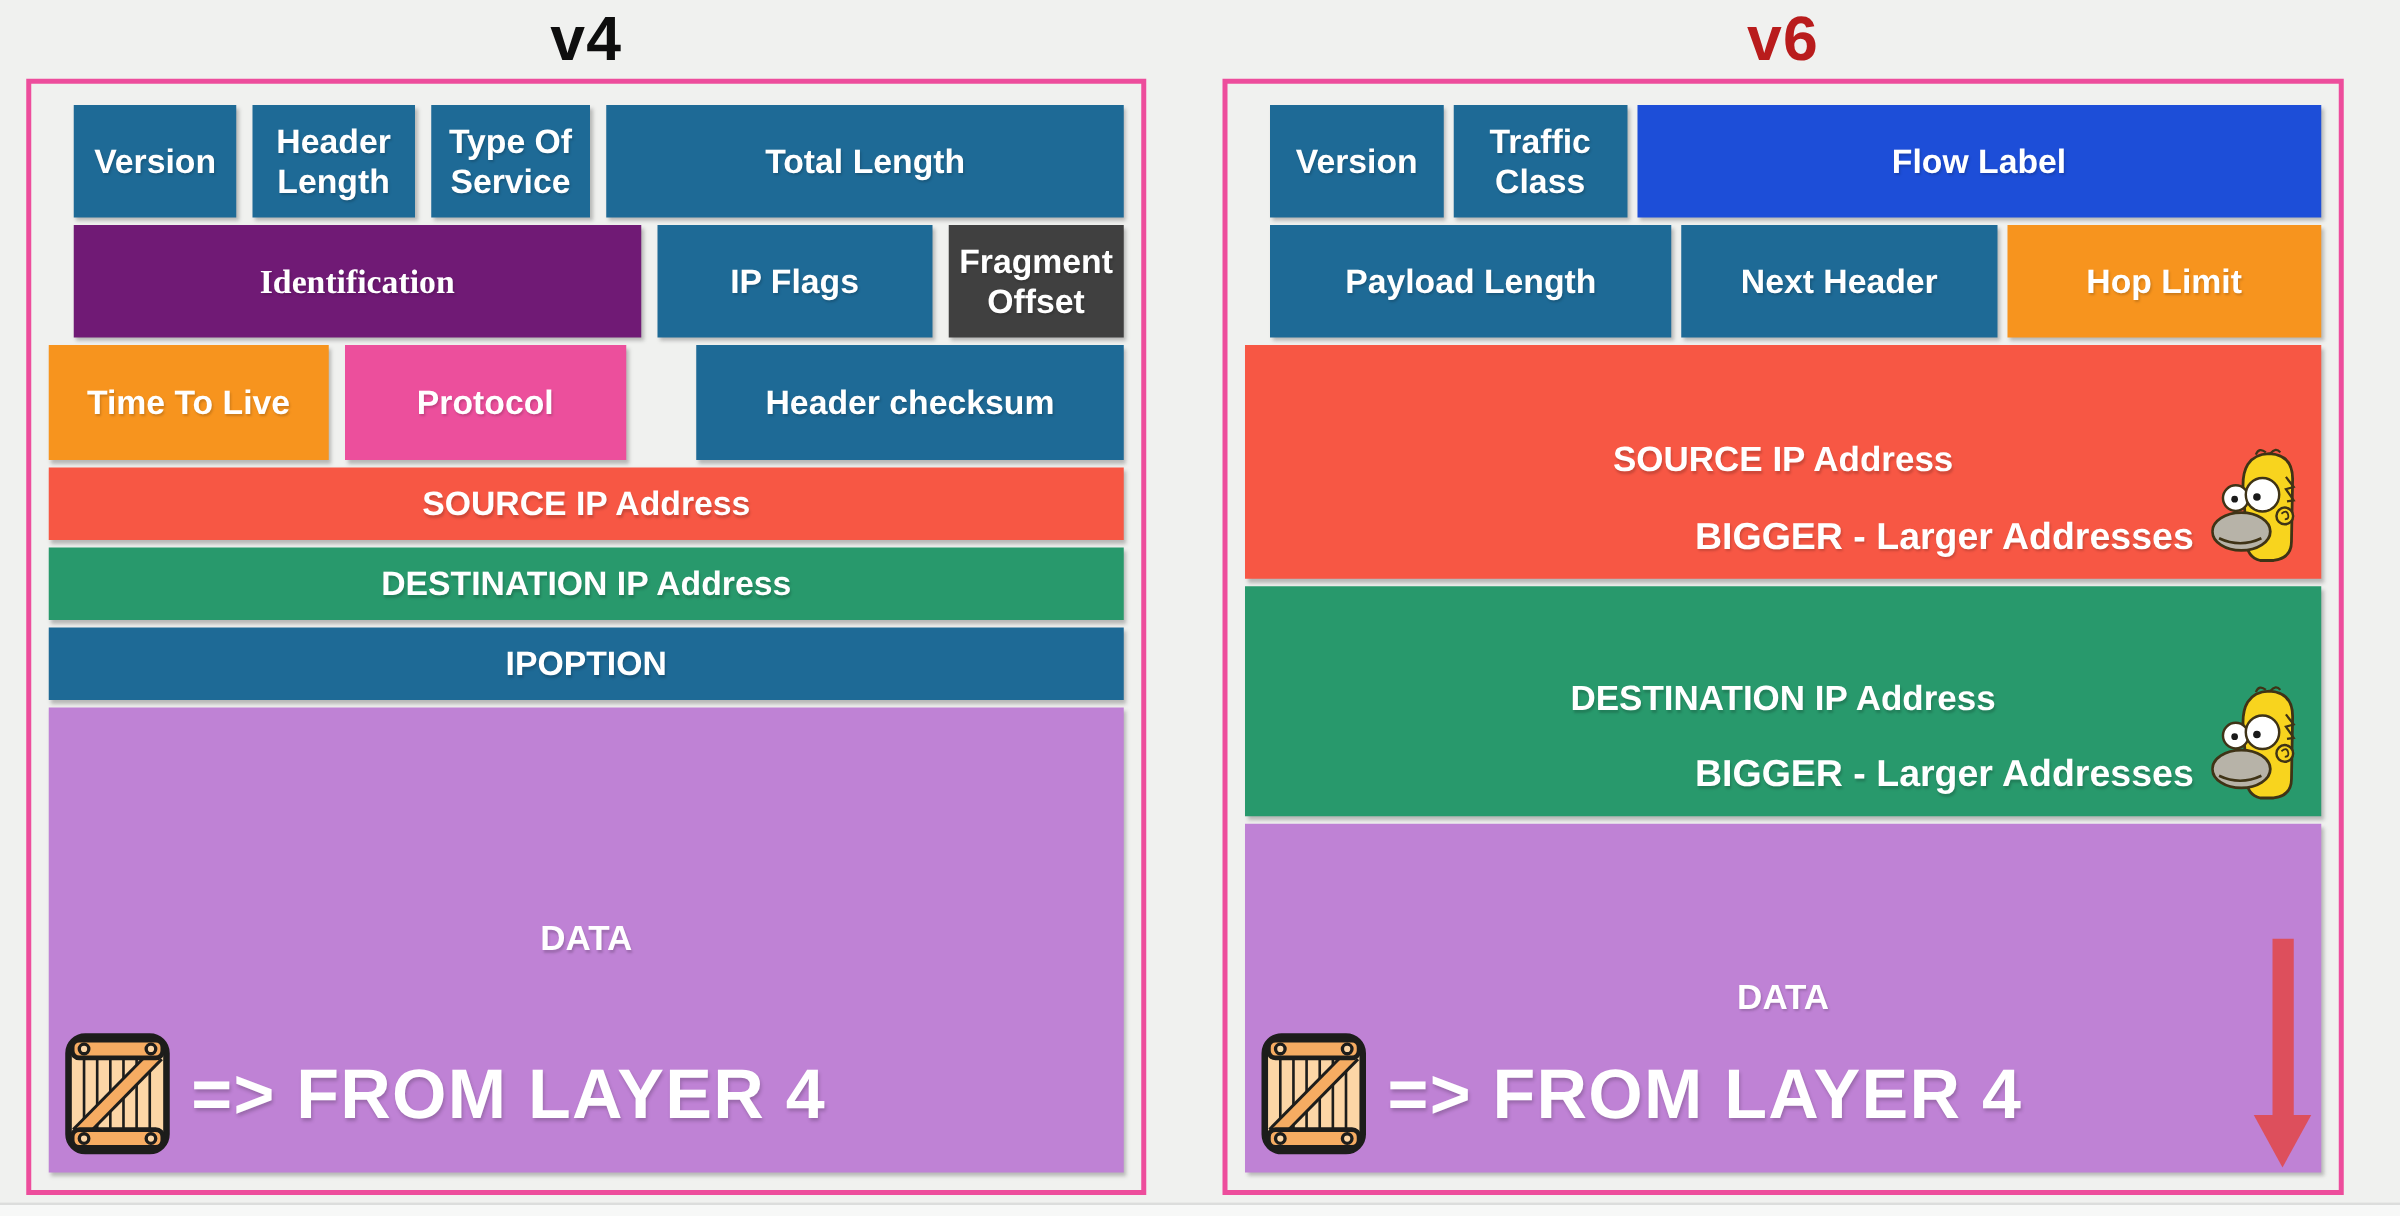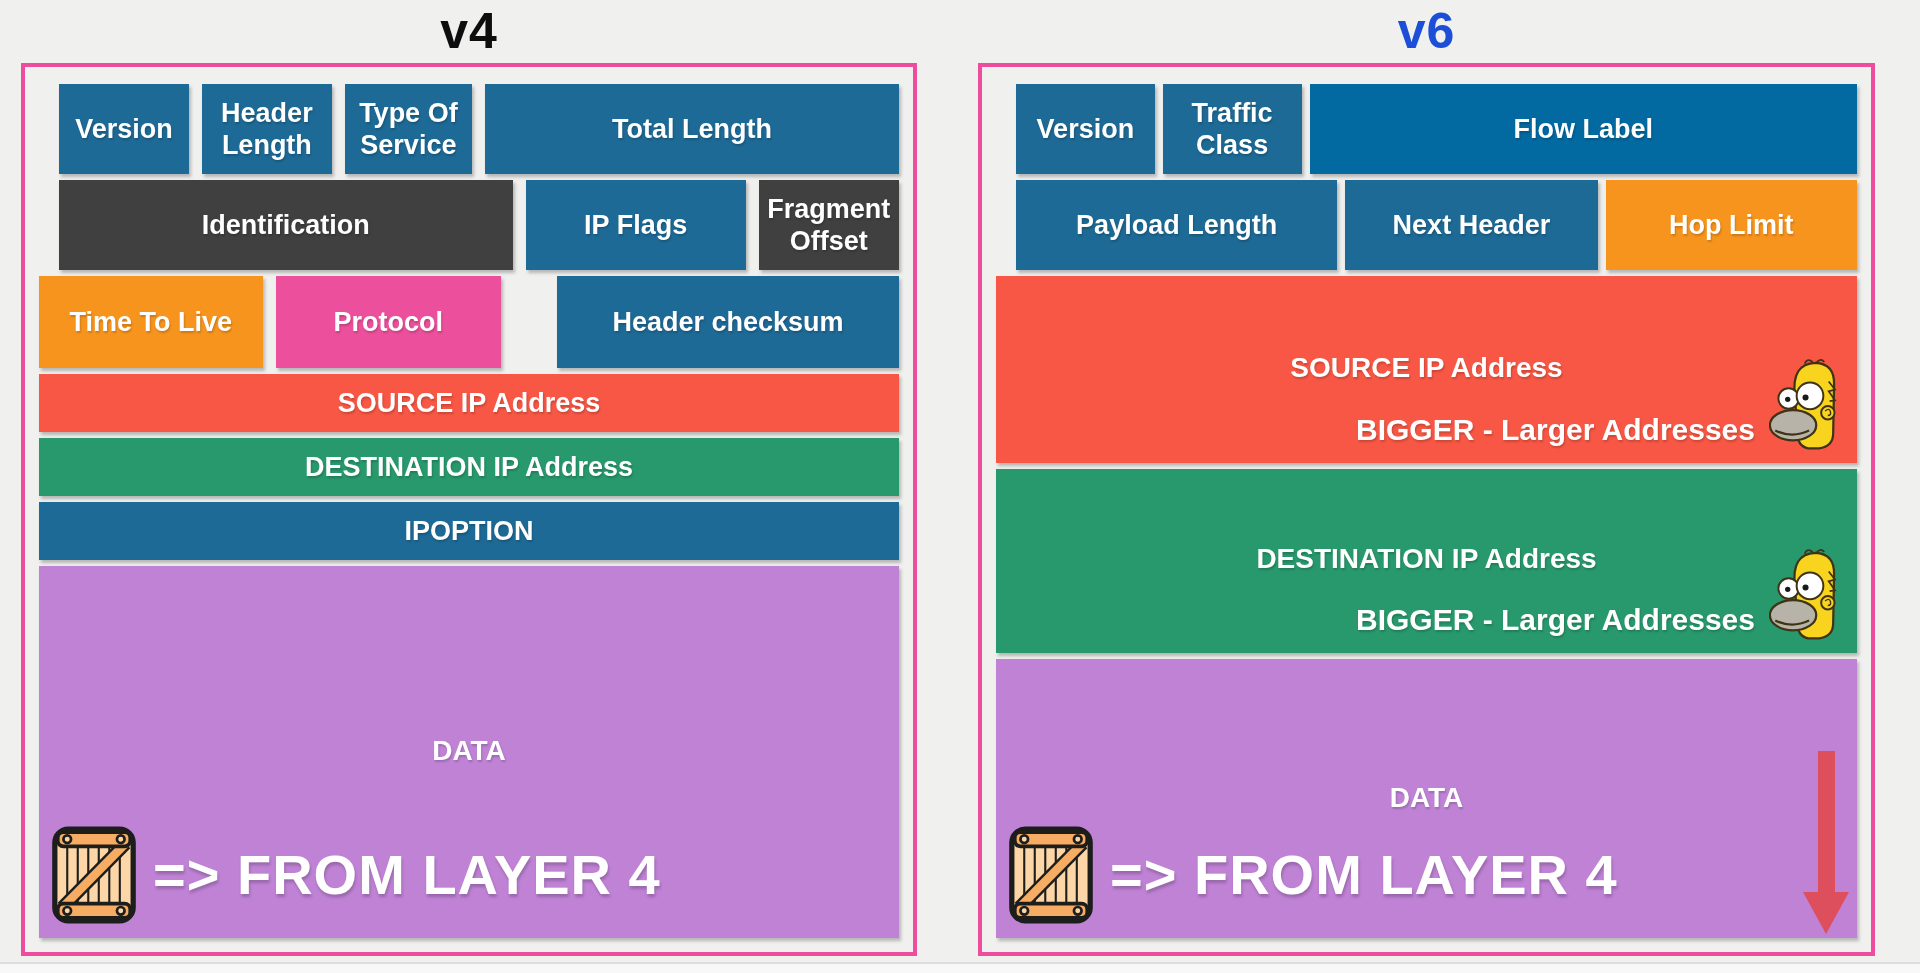--- a/index.html
+++ b/index.html
@@ -63,21 +63,21 @@
 
   <div class="panel v4" style="border-color: rgb(237, 77, 156);">
     <div class="hrow g13 h90">
       <div class="box" style="flex: 0 0 15.5%; background-color: rgb(30, 106, 150);">Version</div>
       <div class="box" style="flex: 0 0 15.4%; background-color: rgb(30, 106, 150);">Header Length</div>
       <div class="box" style="flex: 0 0 15.2%; background-color: rgb(30, 106, 150);">Type Of Service</div>
       <div class="box grow" style="background-color: rgb(30, 106, 150);">Total Length</div>
     </div>
 
     <div class="hrow g13 h90">
-      <div class="box" style="flex: 0 0 54%; background-color: #404040;">Identification</div>
+      <div class="box" style="flex: 0 0 54%; background-color: #701a75; font-family: Liberation Serif, serif;">Identification</div>
       <div class="box" style="flex: 0 0 26.2%; background-color: rgb(30, 106, 150);">IP Flags</div>
       <div class="box grow" style="background-color: #404040;">Fragment Offset</div>
     </div>
 
     <div class="hrow g13 h92">
       <div class="box" style="flex: 0 0 26%; background-color: rgb(247, 148, 30);">Time To Live</div>
       <div class="box" style="flex: 0 0 26.2%; background-color: rgb(236, 79, 156);">Protocol</div>
       <div class="box grow" style="background-color: rgb(30, 106, 150); margin-left: 43px;">Header checksum</div>
     </div>
 
@@ -107,27 +107,27 @@
               <circle cx="73" cy="14.5" r="4"></circle>
             <circle cx="17" cy="89.5" r="4"></circle>
               <circle cx="73" cy="89.5" r="4"></circle>
           </g>
         </svg>
         <div class="from-layer">=&gt; FROM LAYER 4</div>
       </div>
     </div>
   </div>
 
-  <div class="col-title v6" style="color: #1d4ed8;">v6</div>
+  <div class="col-title v6" style="color: #b91c1c;">v6</div>
 
   <div class="panel v6" style="border-color: rgb(237, 77, 156);">
     <div class="hrow g8 h90">
       <div class="box" style="flex: 0 0 16.5%; background-color: rgb(30, 106, 150);">Version</div>
       <div class="box" style="flex: 0 0 16.5%; background-color: rgb(30, 106, 150);">Traffic Class</div>
-      <div class="box grow" style="background-color: #0369a1;">Flow Label</div>
+      <div class="box grow" style="background-color: #1d4ed8;">Flow Label</div>
     </div>
 
     <div class="hrow g8 h90">
       <div class="box" style="flex: 0 0 38.2%; background-color: rgb(30, 106, 150);">Payload Length</div>
       <div class="box" style="flex: 0 0 30%; background-color: rgb(30, 106, 150);">Next Header</div>
       <div class="box grow" style="background-color: rgb(247, 148, 30);">Hop Limit</div>
     </div>
 
     <div class="bigbox bb-187" style="background-color: rgb(247, 87, 68);">
       <div class="bigbox-title">SOURCE IP Address</div>

